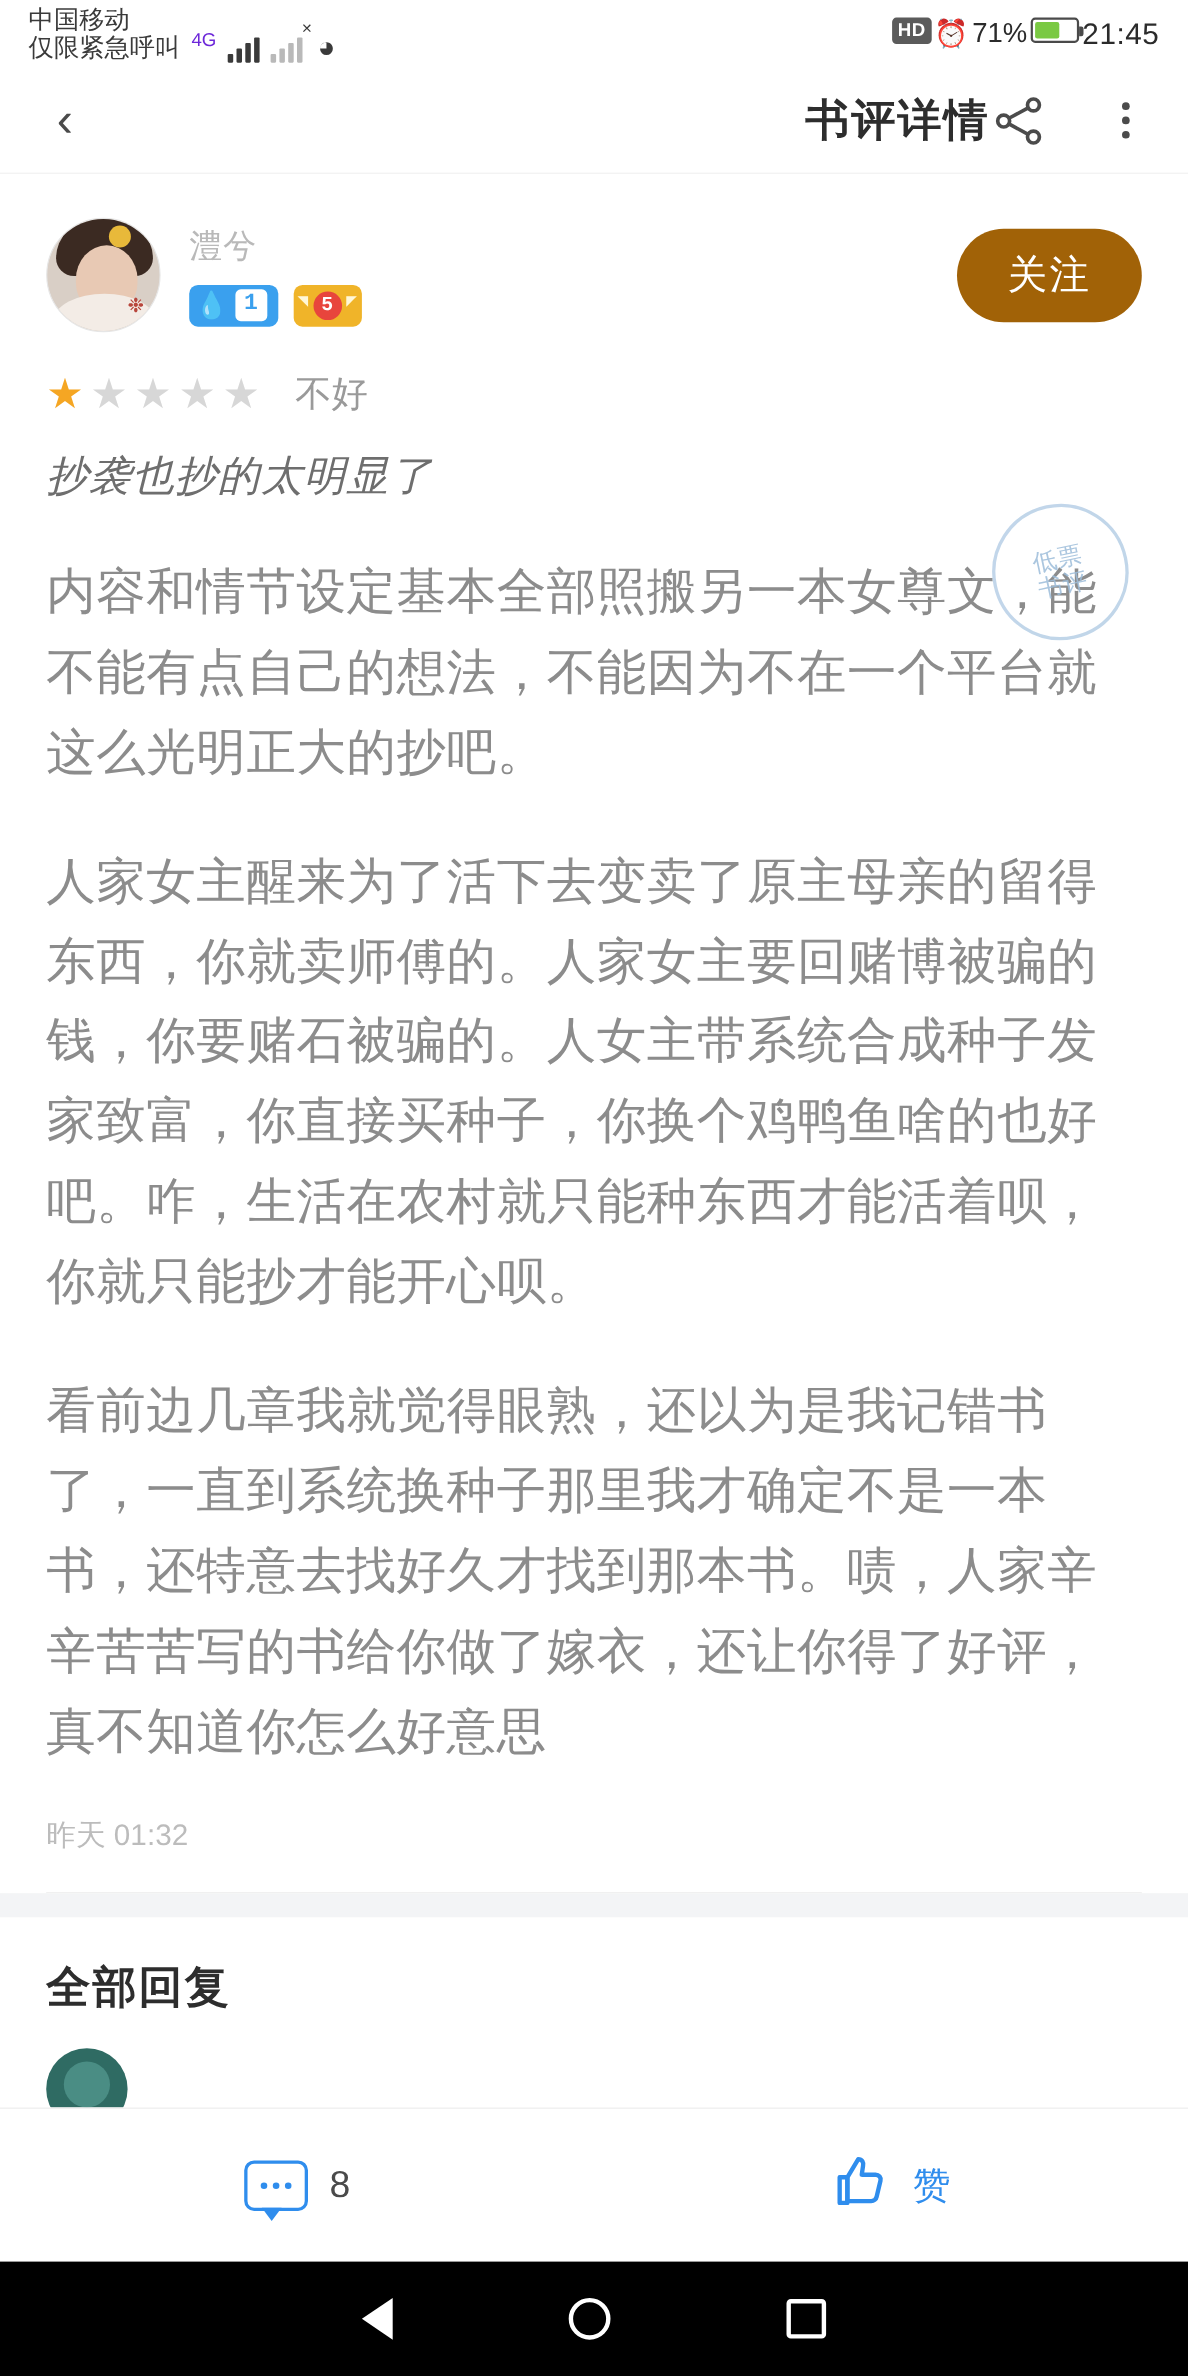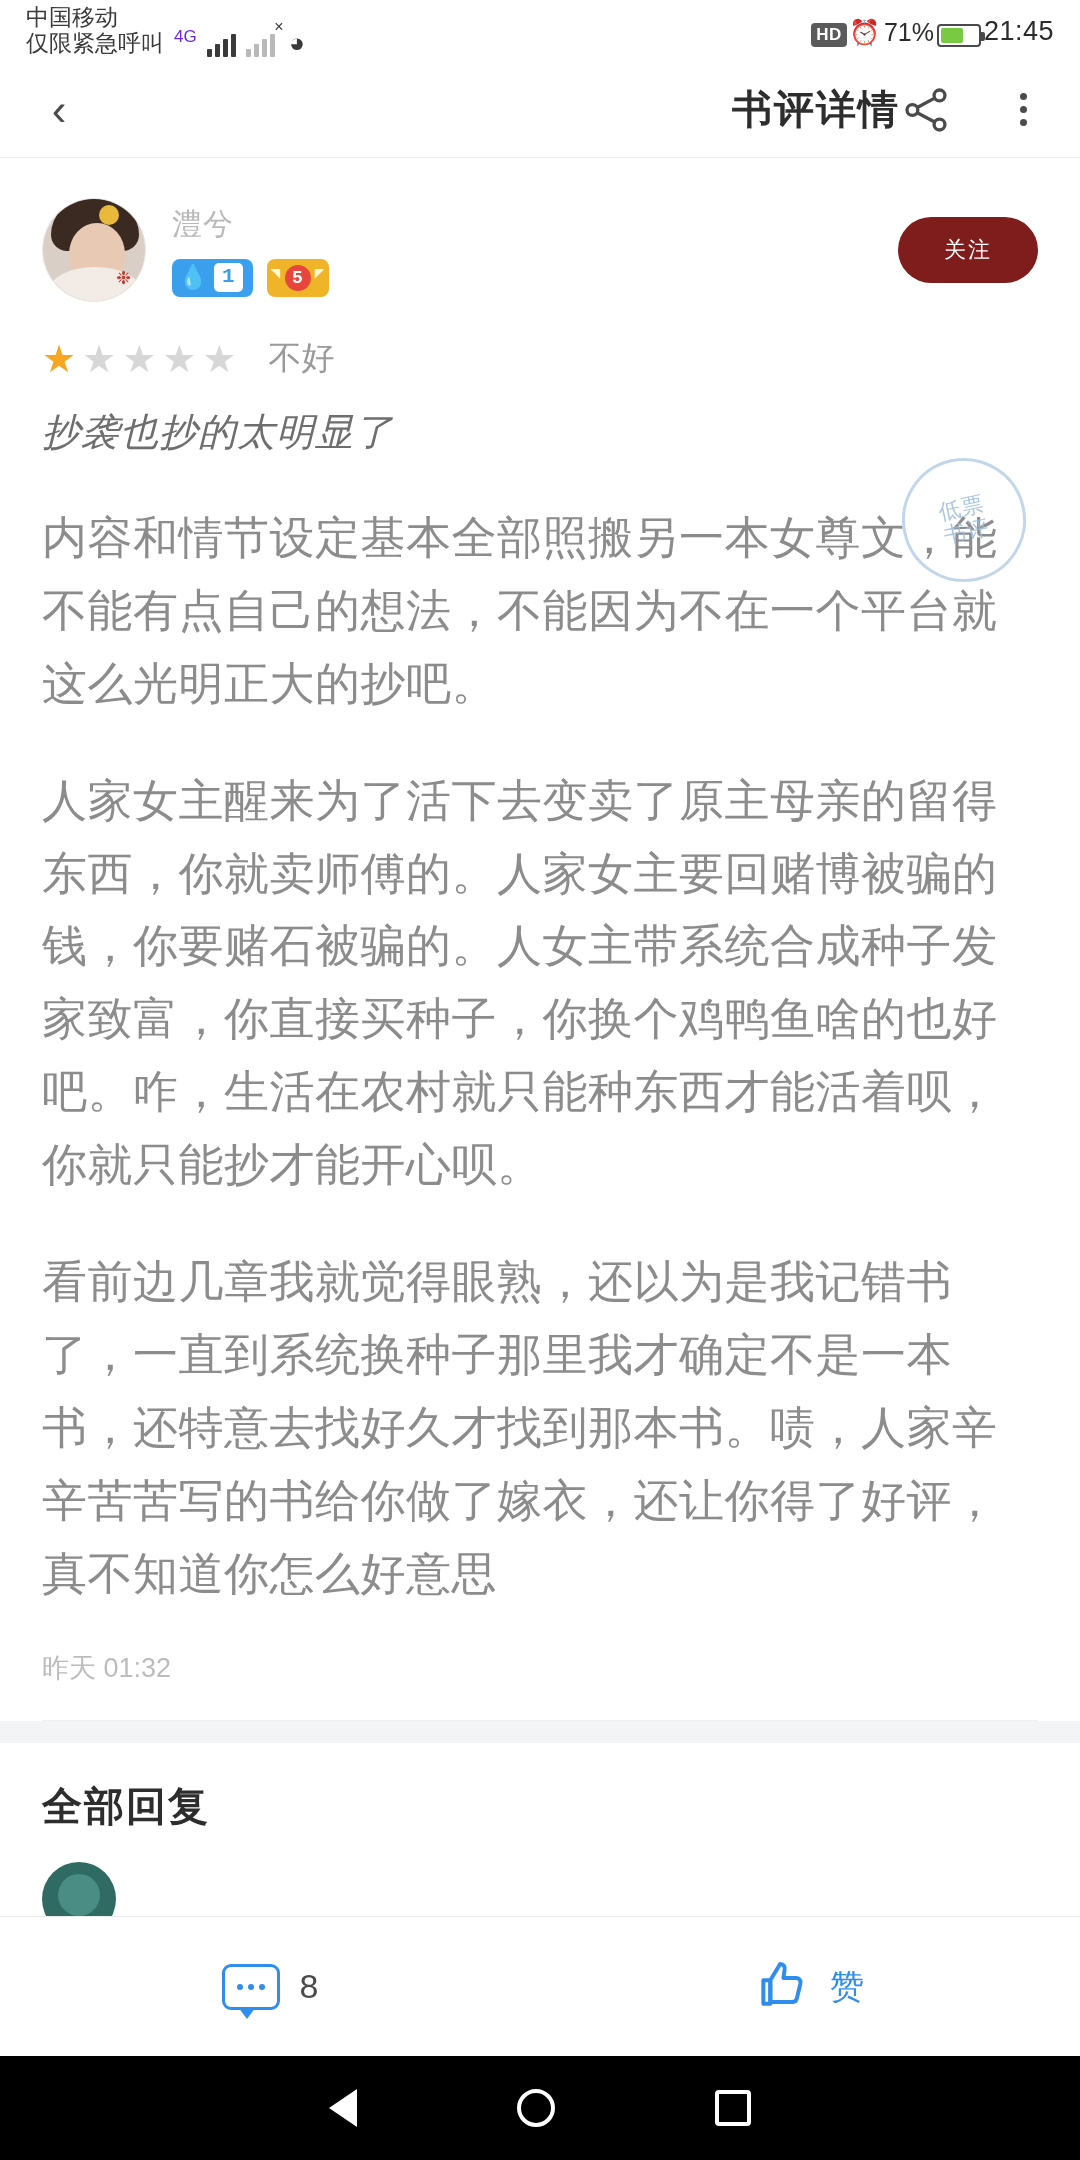--- a/index.html
+++ b/index.html
@@ -71,21 +71,21 @@
   }
   .wifi {
     margin-left: 4px;
     font-size: 27px;
     line-height: 1;
     color: #3a3a3a;
   }
   .sb-right {
     margin-left: auto;
     display: flex;
-    align-items: flex-end;
+    align-items: flex-start;
     gap: 3px;
     font-size: 25px;
     color: #2b2b2b;
     padding-left: 36px;
   }
   .hd-badge {
     background: #5b5b5b;
     color: #fff;
     font-size: 17px;
     font-weight: bold;
@@ -244,23 +244,23 @@
   .badge-wing .w.l { left: 4px; }
   .badge-wing .w.r { right: 4px; }
   .badge-wing .n {
     background: #e8453c; color: #fff;
     width: 26px; height: 26px; border-radius: 50%;
     display: flex; align-items: center; justify-content: center;
     font-size: 18px;
   }
   .follow-btn {
     margin-left: auto;
-    background: #7f1d1d;
+    background: #a16207;
     color: #ffffff;
-    font-size: 22px;
+    font-size: 36px;
     border: none;
     border-radius: 44px;
     padding: 18px 46px;
     letter-spacing: 2px;
   }
 
   .ratingrow {
     display: flex;
     align-items: center;
     margin-top: 34px;

